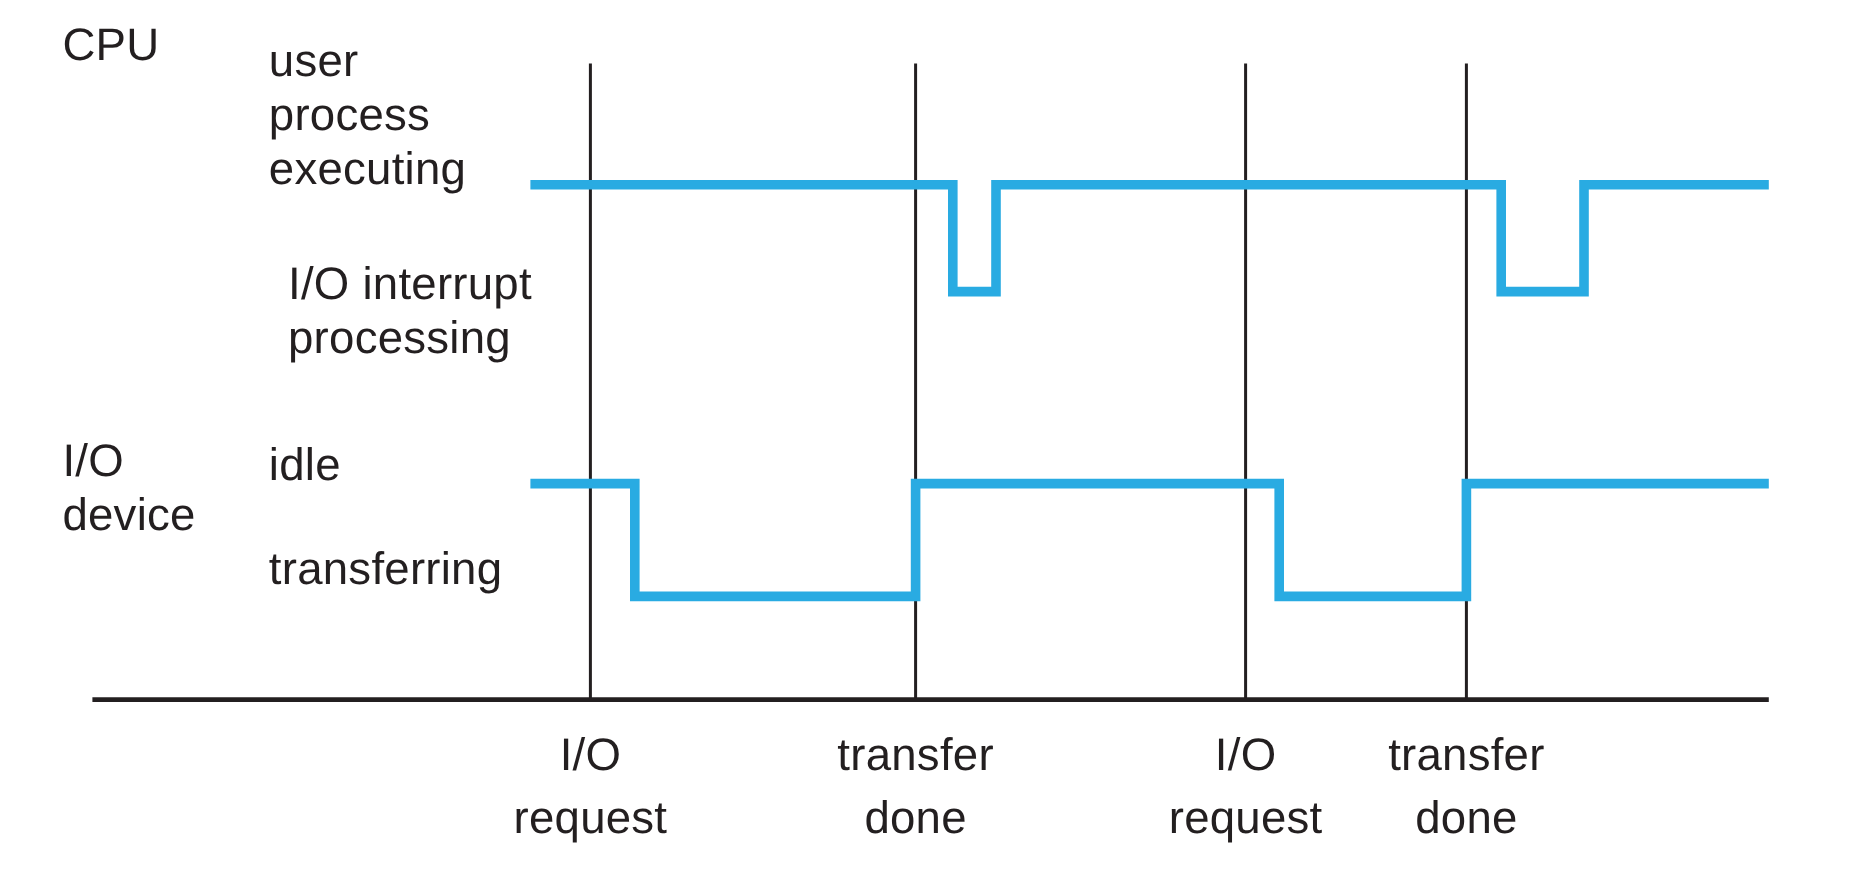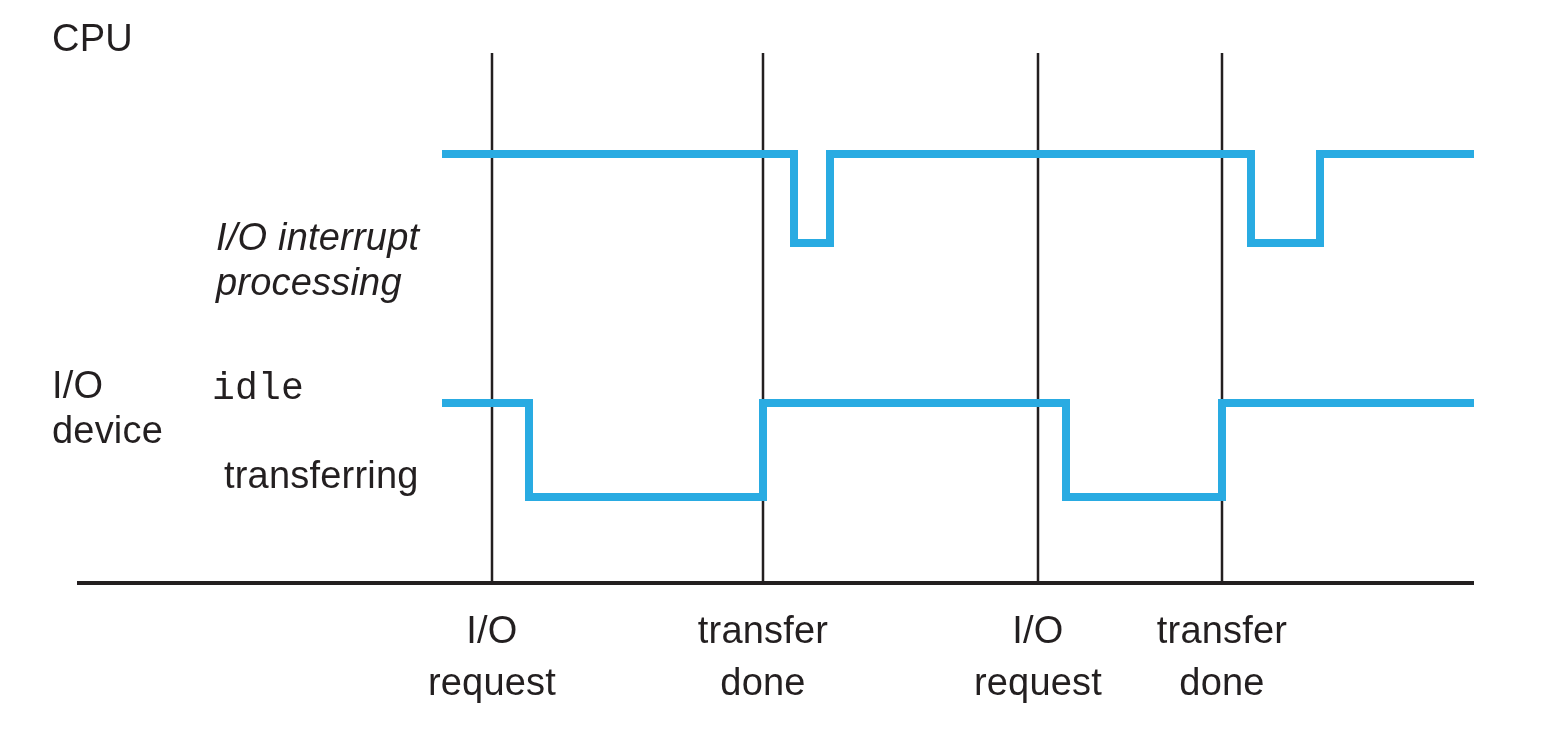--- a/index.html
+++ b/index.html
@@ -45,28 +45,31 @@
         <line x1="1038" x2="1038" y1="53" y2="583" class="event-line"></line>
         <line x1="1222" x2="1222" y1="53" y2="583" class="event-line"></line>
       </g>
     <line class="axis" x1="77" x2="1474" y1="583" y2="583"></line>
     <polyline class="signal" points="442,154 794,154 794,243 830,243 830,154 1251,154 1251,243 1320,243 1320,154 1474,154"></polyline>
     <polyline class="signal" points="442,403 529,403 529,497 763,497 763,403 1066,403 1066,497 1222,497 1222,403 1474,403"></polyline>
   </svg>
 
   <div class="lbl" style="left:52px;top:16px;">CPU</div>
 
+  <div class="lbl" style="left:224px;top:29px;">user
+process
+executing</div>
 
-  <div class="lbl" style="left:216px;top:215px;font-style:italic;">I/O interrupt
+  <div class="lbl" style="left:240px;top:215px;">I/O interrupt
 processing</div>
 
   <div class="lbl" style="left:52px;top:363px;">I/O
 device</div>
 
-  <div class="lbl" style="left:212px;top:366px;font-family:Liberation Mono, monospace;">idle</div>
+  <div class="lbl" style="left:224px;top:366px;">idle</div>
 
   <div class="lbl" style="left:224px;top:453px;">transferring</div>
 
   <div class="event-label" style="left: 492px;">I/O
 request</div>
 
   <div class="event-label" style="left: 763px;">transfer
 done</div>
 
   <div class="event-label" style="left: 1038px;">I/O

